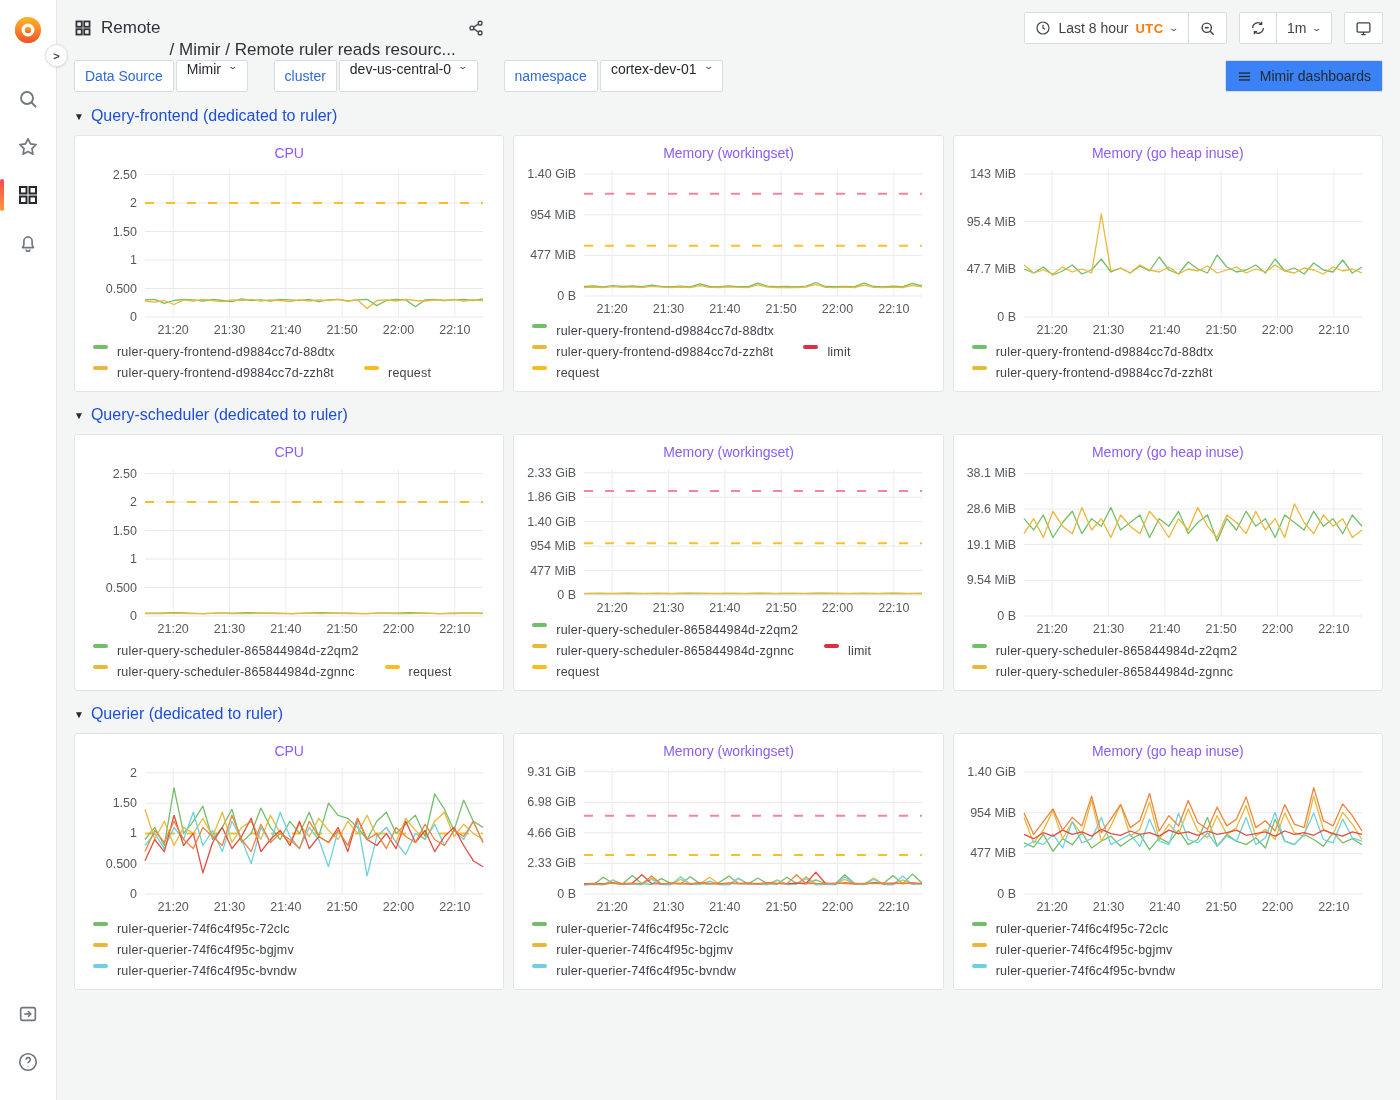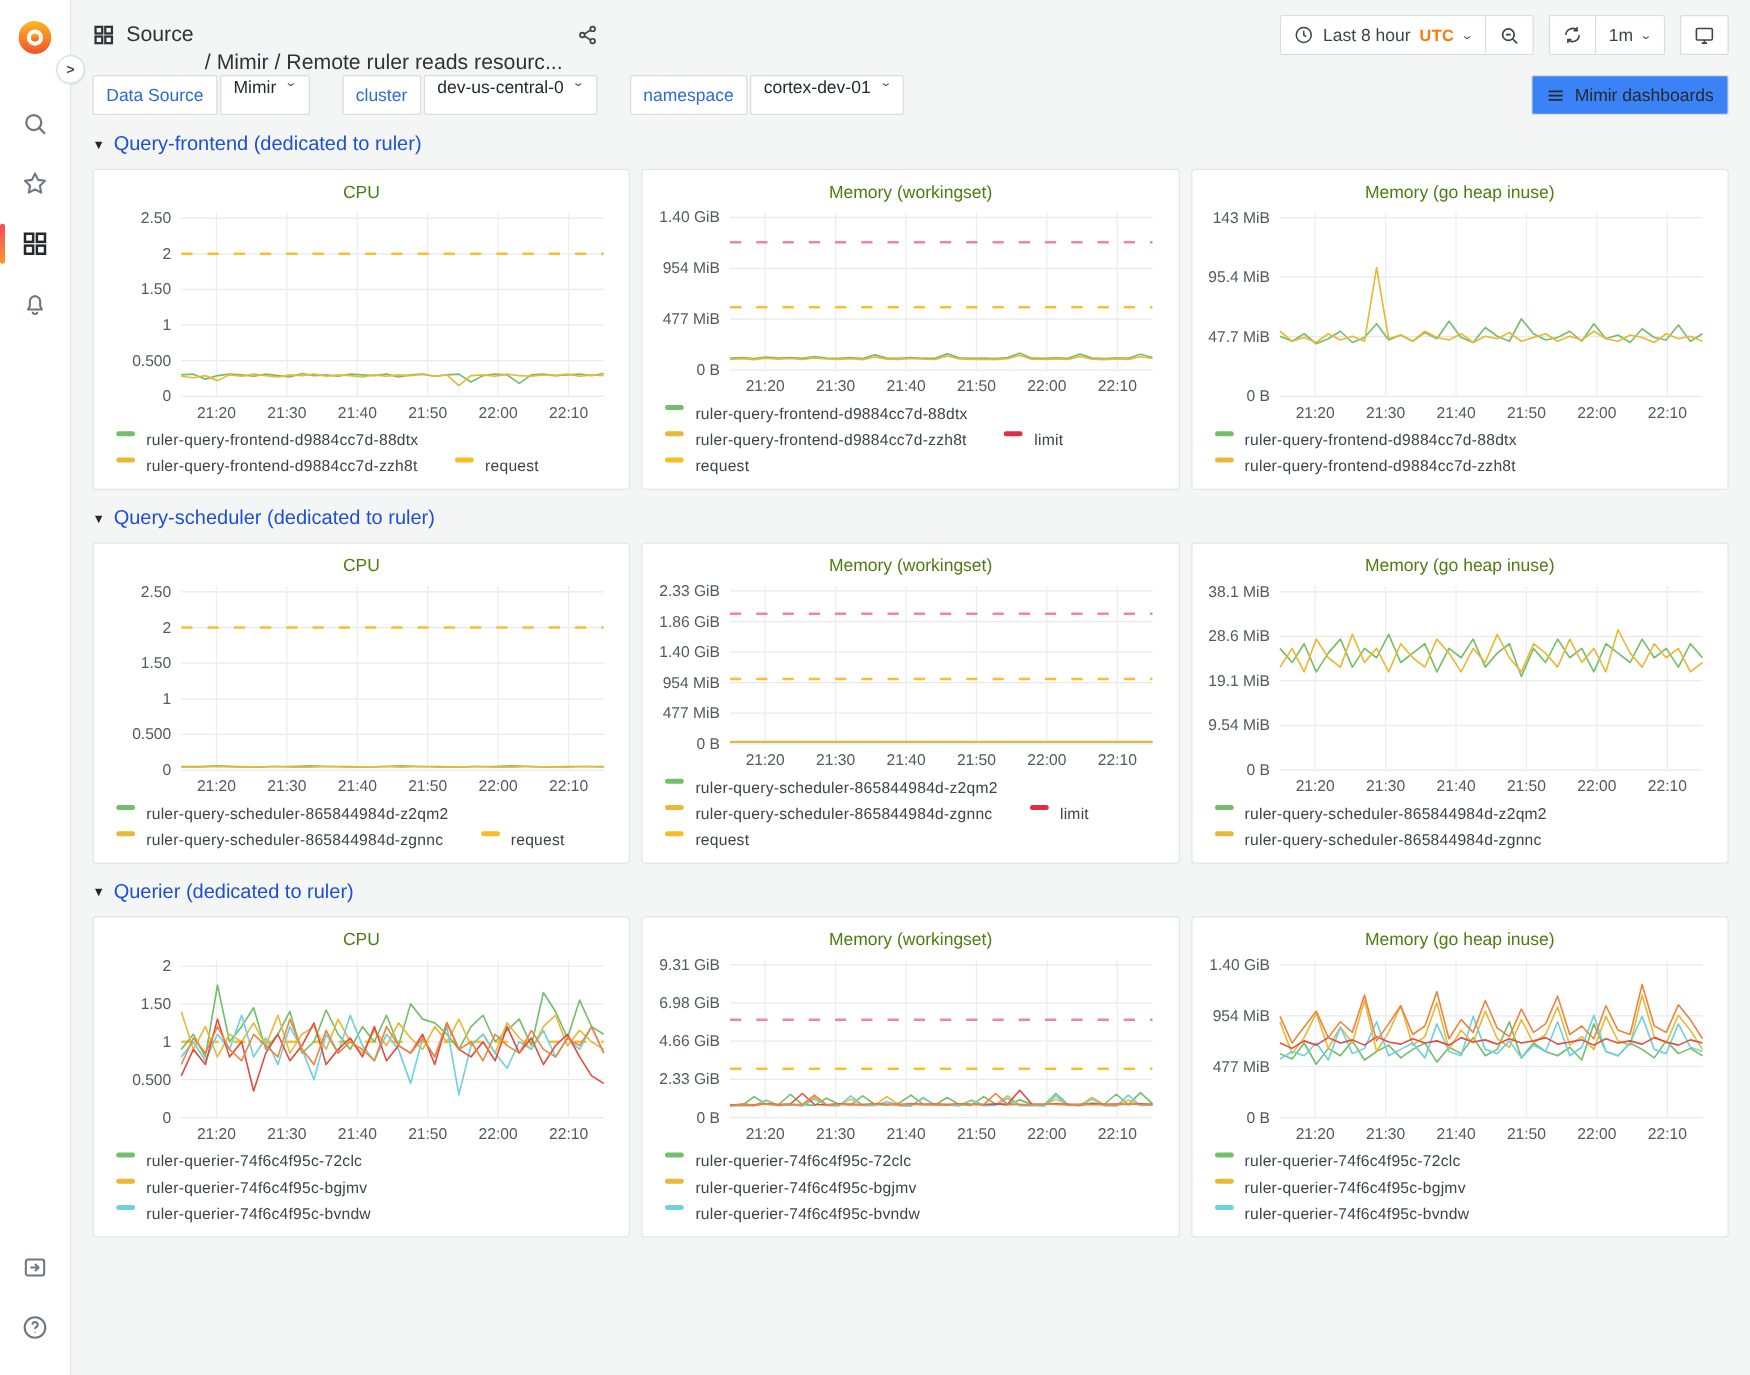--- a/index.html
+++ b/index.html
@@ -36,21 +36,21 @@
   .var-label { height:32px; display:flex; align-items:center; padding:12px 10px; background:#fff; border:1px solid #D8DDE1; border-radius:2px; color:#2D69DB; font-size:14px; cursor:pointer; }
   .var-value { height:32px; display:flex; gap:8px; padding:0 10px; background:#fff; border:1px solid #D8DDE1; border-radius:2px; color:#24292E; font-size:14px; cursor:pointer; }
   .mimir-btn { margin-left:auto; height:32px; display:flex; align-items:center; gap:8px; padding:0 11px; background:#3b82f6; border:1px solid #D8DDE1; border-radius:2px; font-size:14px; color:#24292E; cursor:pointer; }
 
   
   .row-header { height:28px; margin:5px 0; display:flex; align-items:center; gap:7px; cursor:pointer; }
   .row-header .rh-chev { font-size:10px; color:#24292E; }
   .row-header .rh-title { font-size:16px; font-weight:500; color:#1d4ed8;text-align:center; }
   .panel-grid { display:grid; grid-template-columns:repeat(3,1fr); gap:9px; margin-bottom:9px; }
   .panel { background:#FFFFFF; border:1px solid #E2E5E7; border-radius:3px; height:257px; display:flex; flex-direction:column; padding:6px 8px 8px; }
-  .panel-title { text-align:center; font-size:14px; font-weight:500; color:#4d7c0f; height:22px; line-height:22px; cursor:pointer; }
+  .panel-title { text-align:center; font-size:14px; font-weight:500; color:#8b5cf6; height:22px; line-height:22px; cursor:pointer; }
   .chart { flex:1 1 auto; position:relative; }
   .chart svg { position:absolute; left:0; top:0; }
   .legend { padding:2px 0 0 10px; }
   .legend-line { display:flex; align-items:center; height:21px; }
   .legend-item { display:flex; align-items:flex-start; cursor:pointer; }
   .legend-item + .legend-item { margin-left:30px; }
   .legend-item i { display:inline-block; width:15px; height:4px; border-radius:2px; margin-right:9px; }
   .legend-item span { font-size:12.5px; color:#3F4349; letter-spacing:.2px; }
 </style>
 </head>
@@ -119,21 +119,21 @@
 <div class="main">
 
   <div class="topbar">
     <div class="crumb">
       <svg width="18" height="18" viewBox="0 0 22 22" fill="none" stroke="#2F3338" stroke-width="2.2">
           <rect x="3" y="3" width="6.5" height="6.5"></rect>
           <rect x="12.5" y="3" width="6.5" height="6.5"></rect>
           <rect x="3" y="12.5" width="6.5" height="6.5"></rect>
           <rect x="12.5" y="12.5" width="6.5" height="6.5"></rect>
         </svg>
-      <span class="root">Source</span>
+      <span class="root">Remote</span>
       <span class="rest">/ Mimir / Remote ruler reads resourc...</span>
       <button class="icon-btn">
         <svg width="18" height="18" viewBox="0 0 24 24" fill="none" stroke="#3F4349" stroke-width="1.8">
             <circle cx="17.5" cy="5.5" r="2.5"></circle>
             <circle cx="6.5" cy="12" r="2.5"></circle>
             <circle cx="17.5" cy="18.5" r="2.5"></circle>
             <line x1="8.8" y1="10.8" x2="15.3" y2="6.7"></line>
             <line x1="8.8" y1="13.2" x2="15.3" y2="17.3"></line>
           </svg>
       </button>

